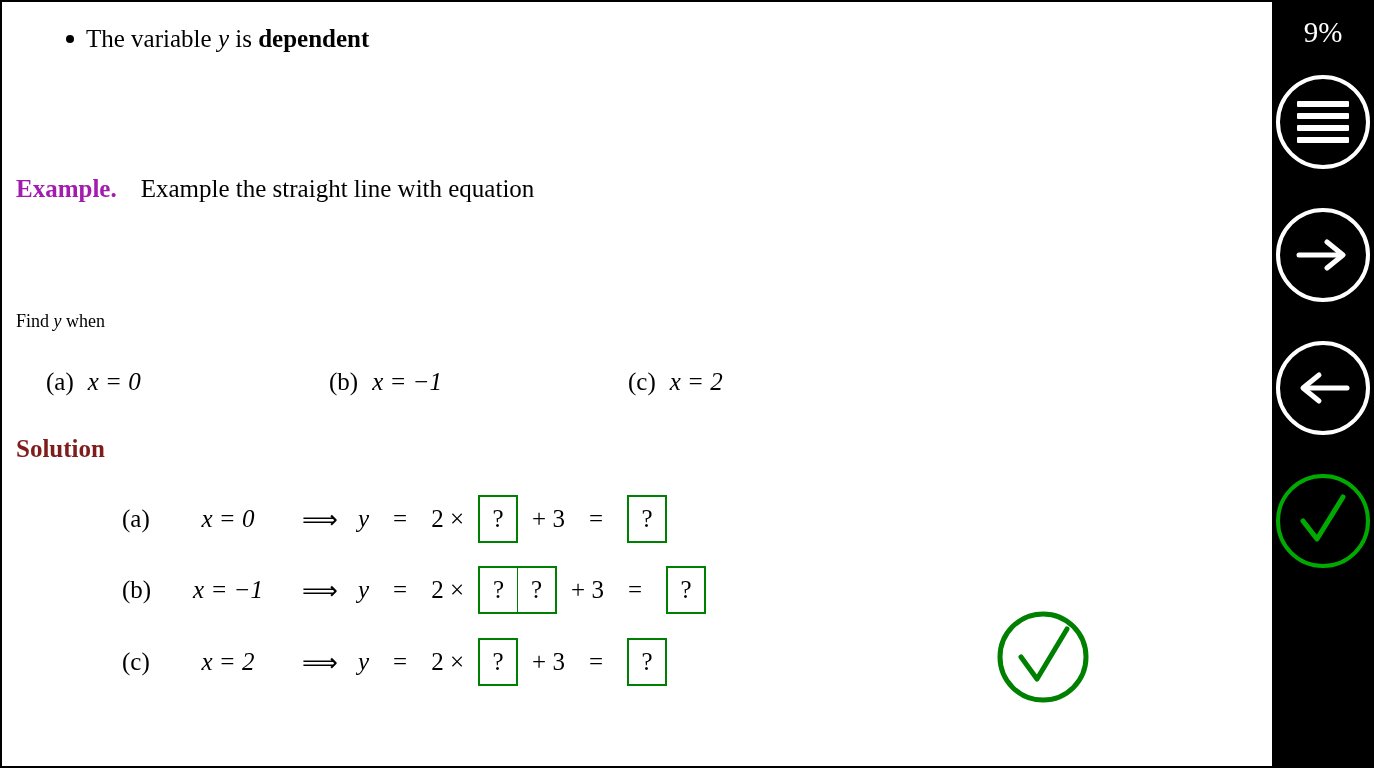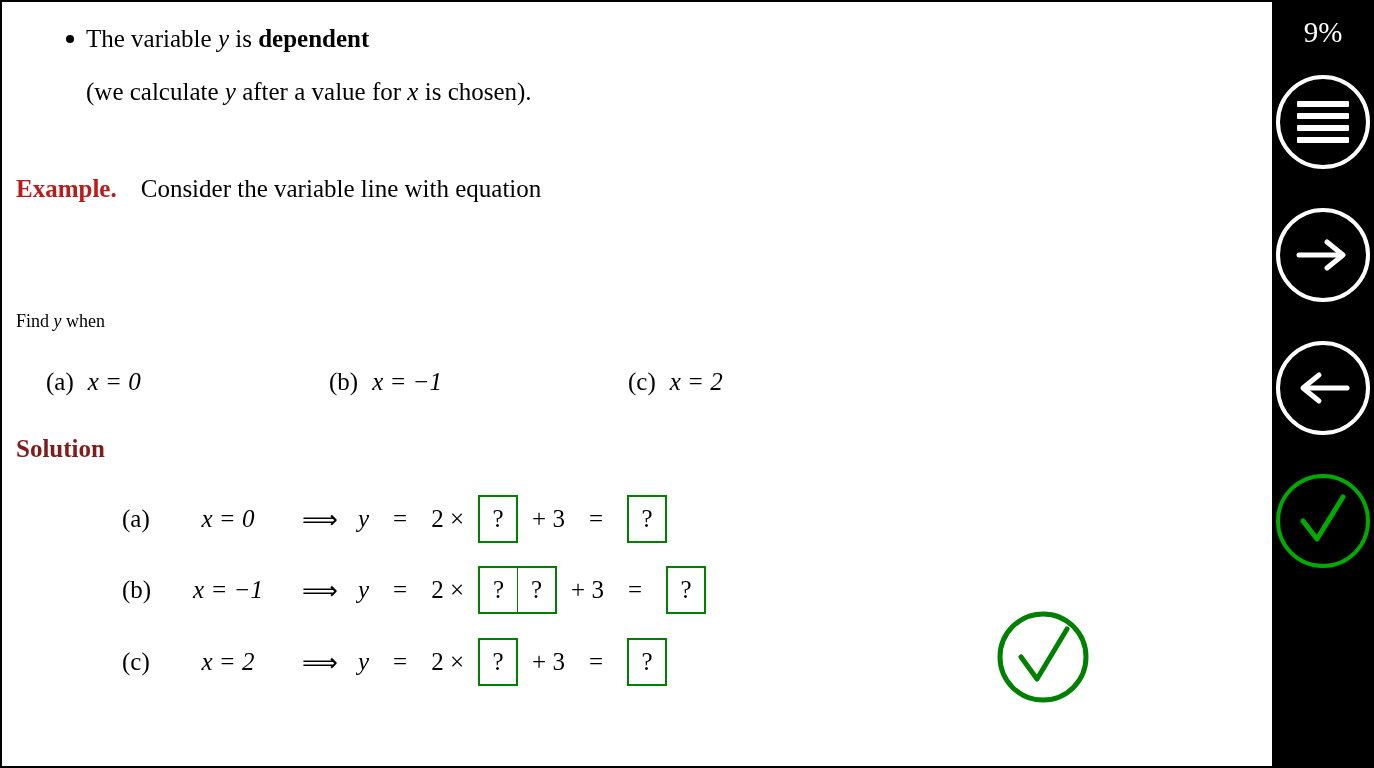--- a/index.html
+++ b/index.html
@@ -52,21 +52,21 @@
     line-height: 34px;
     margin-top: 19px;
     padding-left: 26px;
   }
 
   #example-line {
     position: absolute;
     left: 14px; top: 173px;
     font-size: 25px;
   }
-  .kw-blue { color: #b91c1c; font-weight: bold; }
+  .kw-blue { color: #a21caf; font-weight: bold; }
   .kw-red  { color: #7f1d1d; font-weight: bold; }
 
   #equation-line {
     position: absolute;
     left: 0; top: 240px;
     width: 1000px;
     text-align: center;
     font-size: 25px;
   }
 
@@ -184,27 +184,24 @@
 <body>
 
 <div id="page">
 
   <div id="slide">
 
     <div id="bullet-block">
       <div id="bullet-line1" class="txt">
         <span id="bullet-dot"></span><span>The variable </span><span class="math">y</span><span> is </span><b>dependent</b>
       </div>
-      <div id="bullet-line2" class="txt">
-        <span>(we calculate </span><span class="math">y</span><span> after a value for </span><span class="math">x</span><span> is chosen).</span>
-      </div>
     </div>
 
     <div id="example-line" class="txt">
-      <span class="kw-blue">Example.</span><span class="sp-m"></span><span>Consider the variable line with equation</span>
+      <span class="kw-blue">Example.</span><span class="sp-m"></span><span>Example the straight line with equation</span>
     </div>
 
 
     <div id="find-line" class="txt">
       <span>Find </span><span class="math">y</span><span> when</span>
     </div>
 
     <div id="cases-line" class="txt">
       <span class="case-a">
         <span>(a)</span><span class="sp-s"></span><span class="math">x = 0</span>

